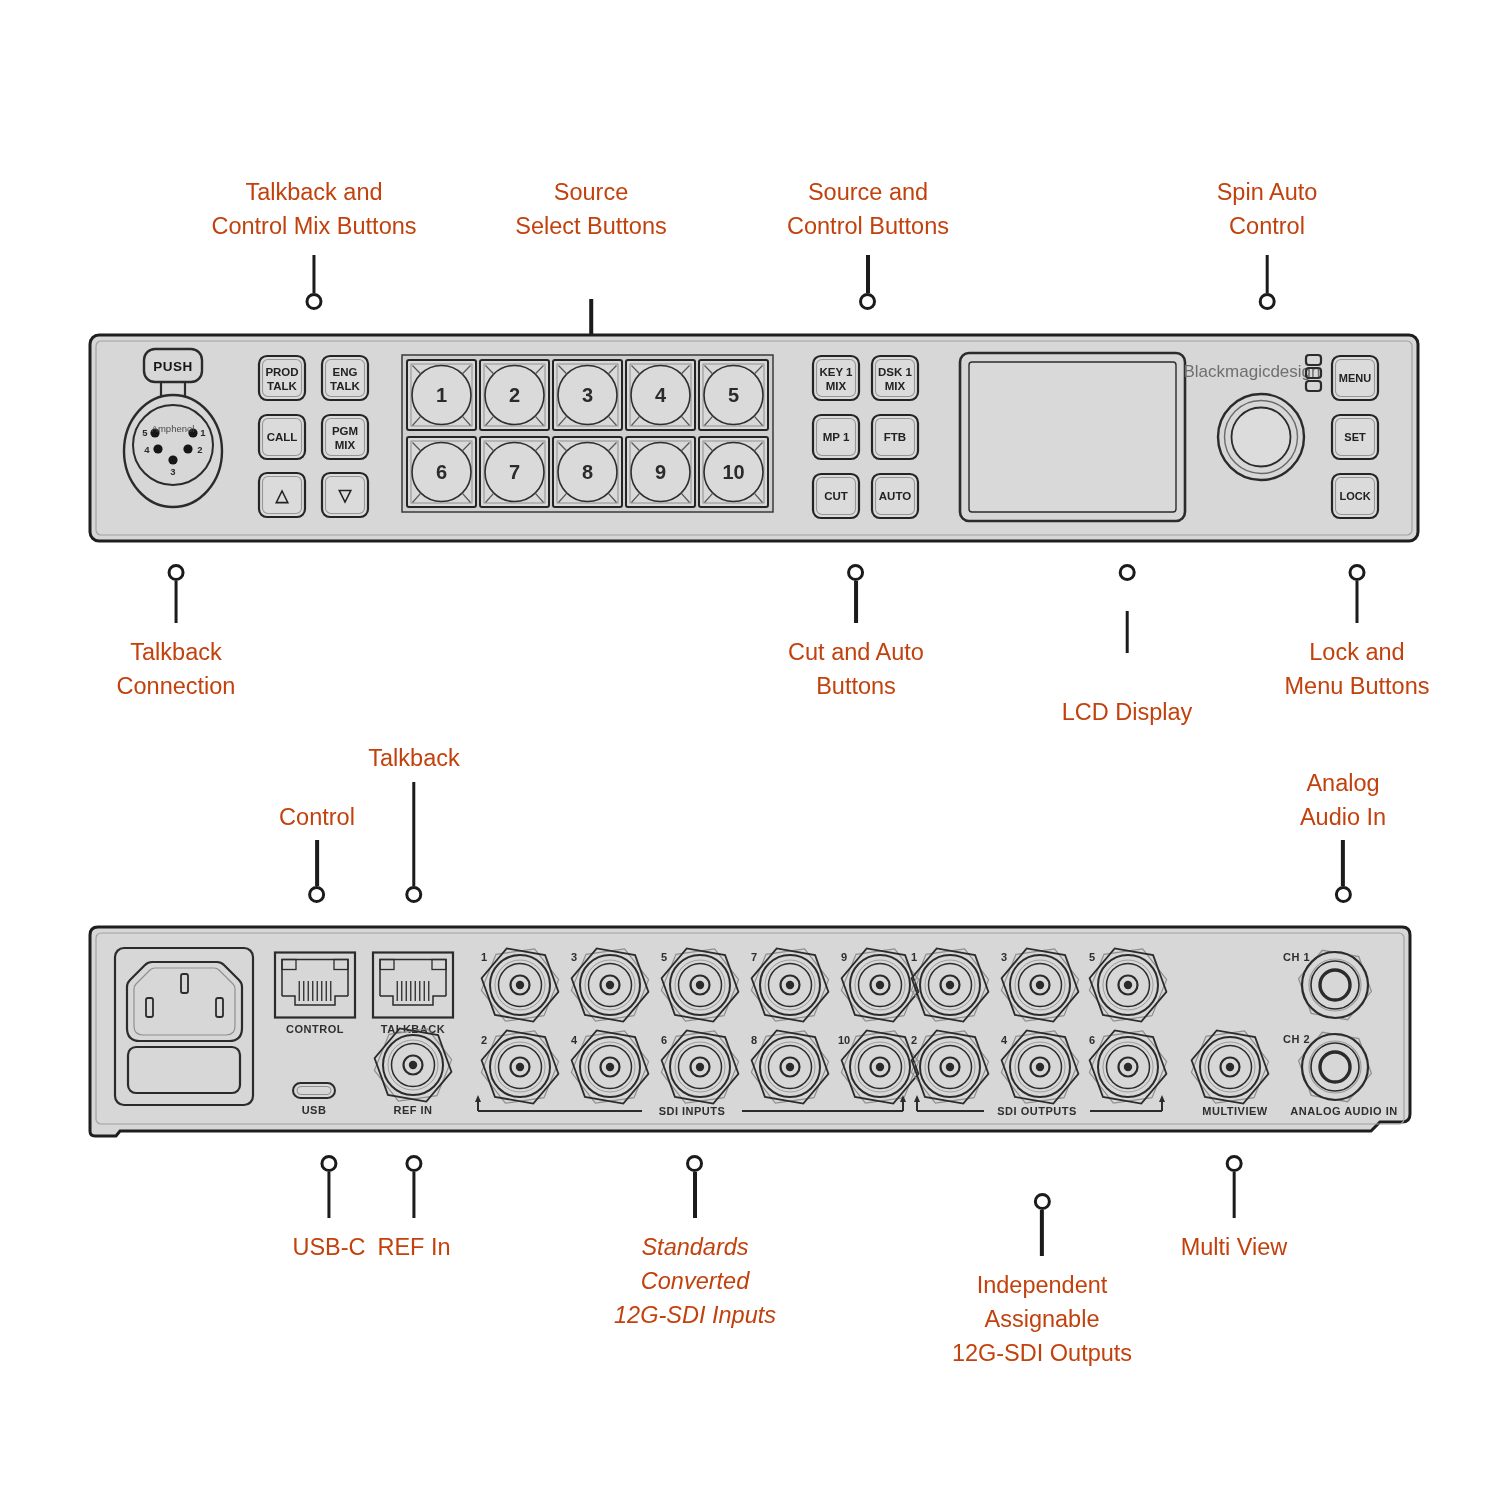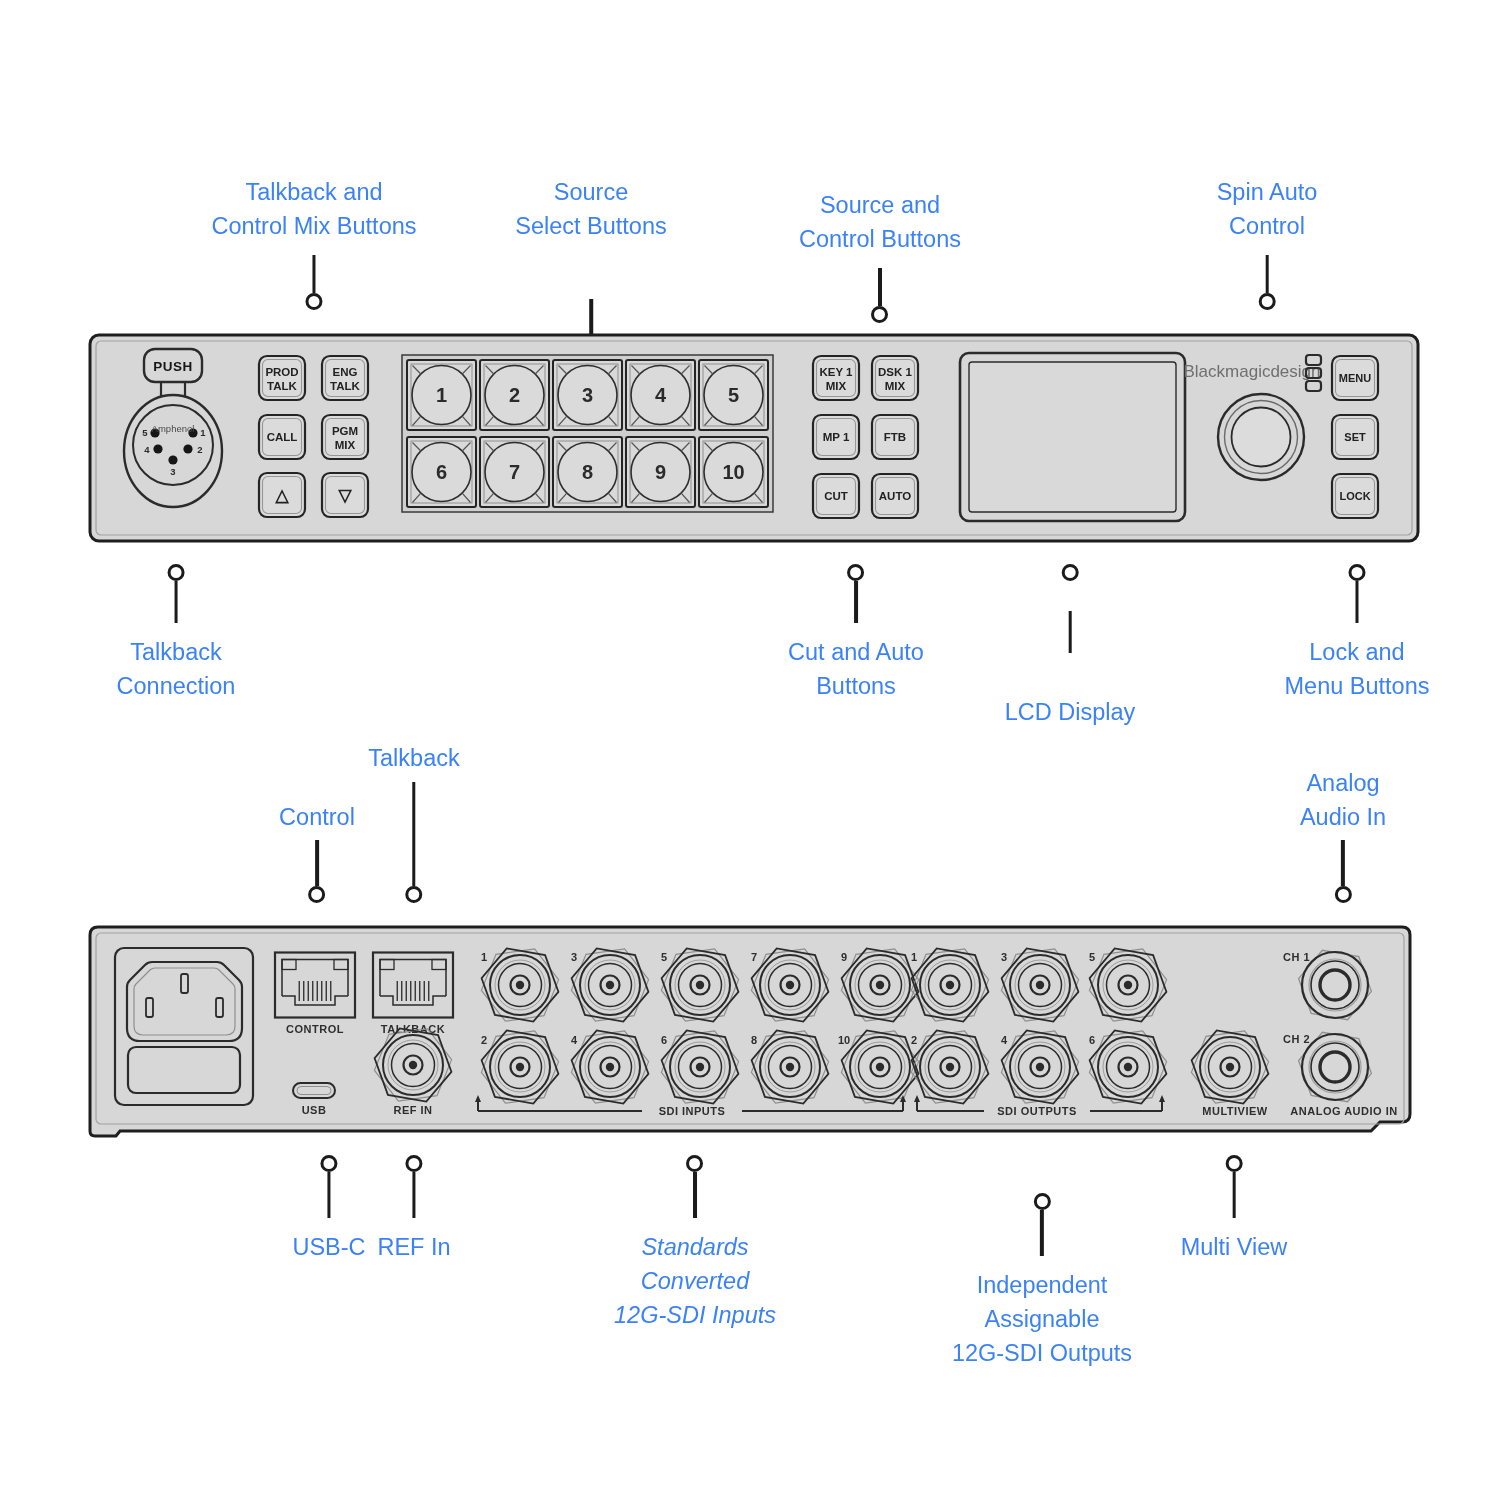--- a/index.html
+++ b/index.html
@@ -4,21 +4,21 @@
 <style>
   html,body{margin:0;padding:0;background:#ffffff;}
   .stage{
     position:relative;width:1500px;height:1500px;background:#ffffff;overflow:hidden;
     font-family:"Liberation Sans", sans-serif;
   }
   svg{font-family:"Liberation Sans", sans-serif;}
   .panel-svg{position:absolute;}
   
   .callout{position:absolute;display:flex;flex-direction:column;align-items:center;transform:translateX(-50%);}
-  .c-line{font-size:23.5px;line-height:34px;color:#3b82f6;white-space:nowrap;text-align:center;}
+  .c-line{font-size:23.5px;line-height:34px;color:#c2410c;white-space:nowrap;text-align:center;}
   .c-stem{width:3.5px;background:#1b1b1b;}
   .c-dot{width:11px;height:11px;border:3.5px solid #1b1b1b;border-radius:50%;background:#ffffff;}
   .callout.top .c-stem{margin-top:12px;}
   .callout.bottom .c-stem{margin-bottom:0;}
   .callout.bottom .c-lines{margin-top:12px;}
 </style>
 </head>
 <body>
 
 <div class="stage">
@@ -32,21 +32,21 @@
     <div class="c-dot"></div>
   </div>
   <div class="callout top" style="left:591px;top:175px;gap:44px;">
     <div class="c-lines">
       <div class="c-line">Source</div>
       <div class="c-line">Select Buttons</div>
     </div>
     <div class="c-stem" style="height:38px;"></div>
     <div class="c-dot"></div>
   </div>
-  <div class="callout top" style="left:868px;top:188px;margin-left:12px;">
+  <div class="callout top" style="left:868px;top:175px;">
     <div class="c-lines">
       <div class="c-line">Source and</div>
       <div class="c-line">Control Buttons</div>
     </div>
     <div class="c-stem" style="height:38px;"></div>
     <div class="c-dot"></div>
   </div>
   <div class="callout top" style="left:1267px;top:175px;">
     <div class="c-lines">
       <div class="c-line">Spin Auto</div>
@@ -65,21 +65,21 @@
     </div>
   </div>
   <div class="callout bottom" style="left:856px;top:564px;">
     <div class="c-dot"></div>
     <div class="c-stem" style="height:42px;"></div>
     <div class="c-lines">
       <div class="c-line">Cut and Auto</div>
       <div class="c-line">Buttons</div>
     </div>
   </div>
-  <div class="callout bottom" style="left:1070px;top:564px;gap:30px;">
+  <div class="callout bottom" style="left:1127px;top:564px;gap:30px;">
     <div class="c-dot"></div>
     <div class="c-stem" style="height:42px;"></div>
     <div class="c-lines">
       <div class="c-line">LCD Display</div>
     </div>
   </div>
   <div class="callout bottom" style="left:1357px;top:564px;">
     <div class="c-dot"></div>
     <div class="c-stem" style="height:42px;"></div>
     <div class="c-lines">

